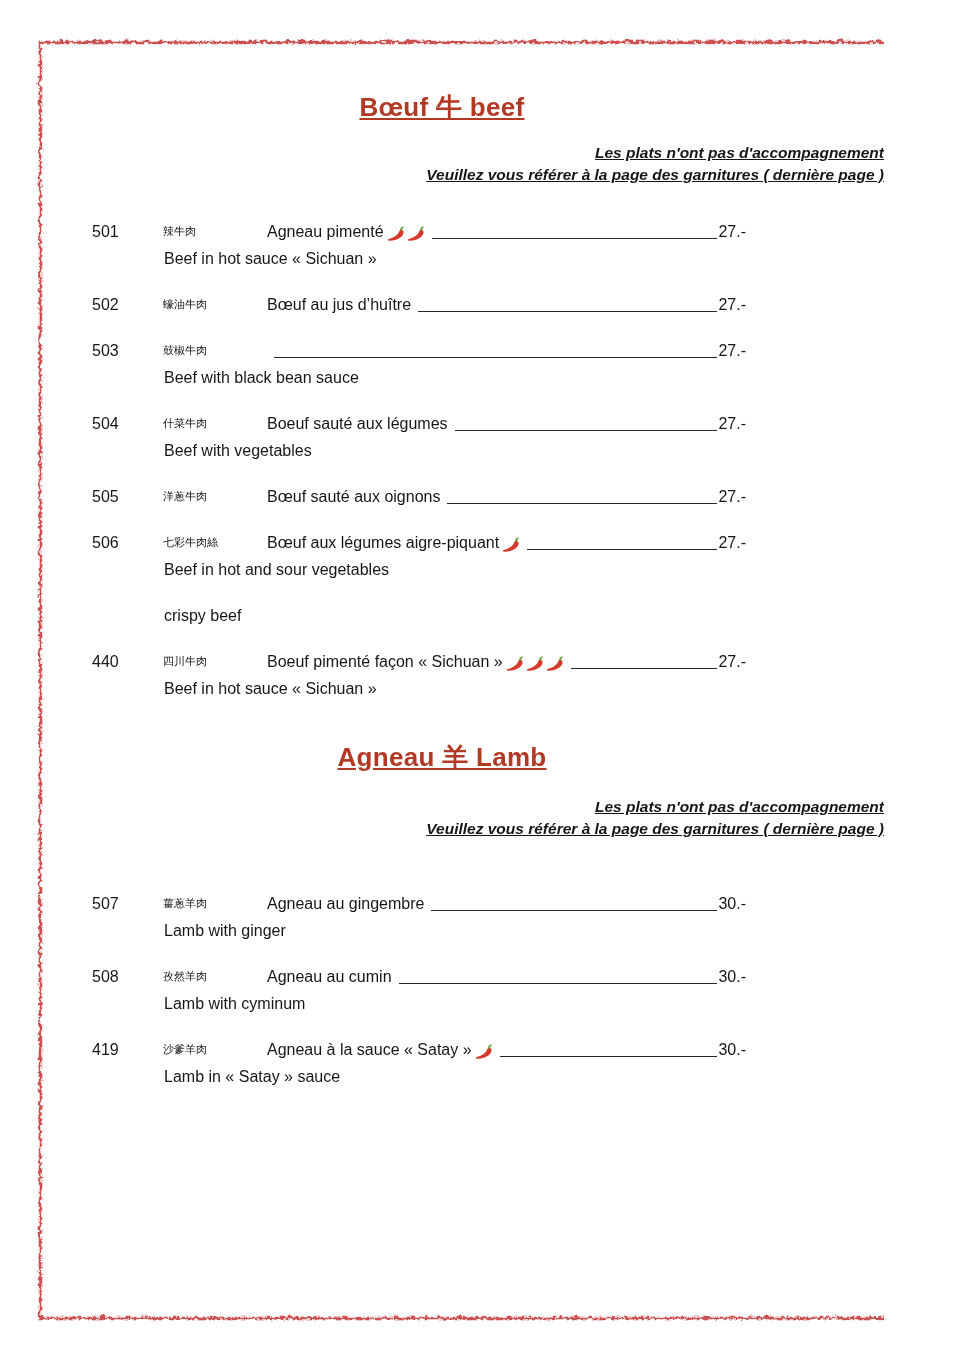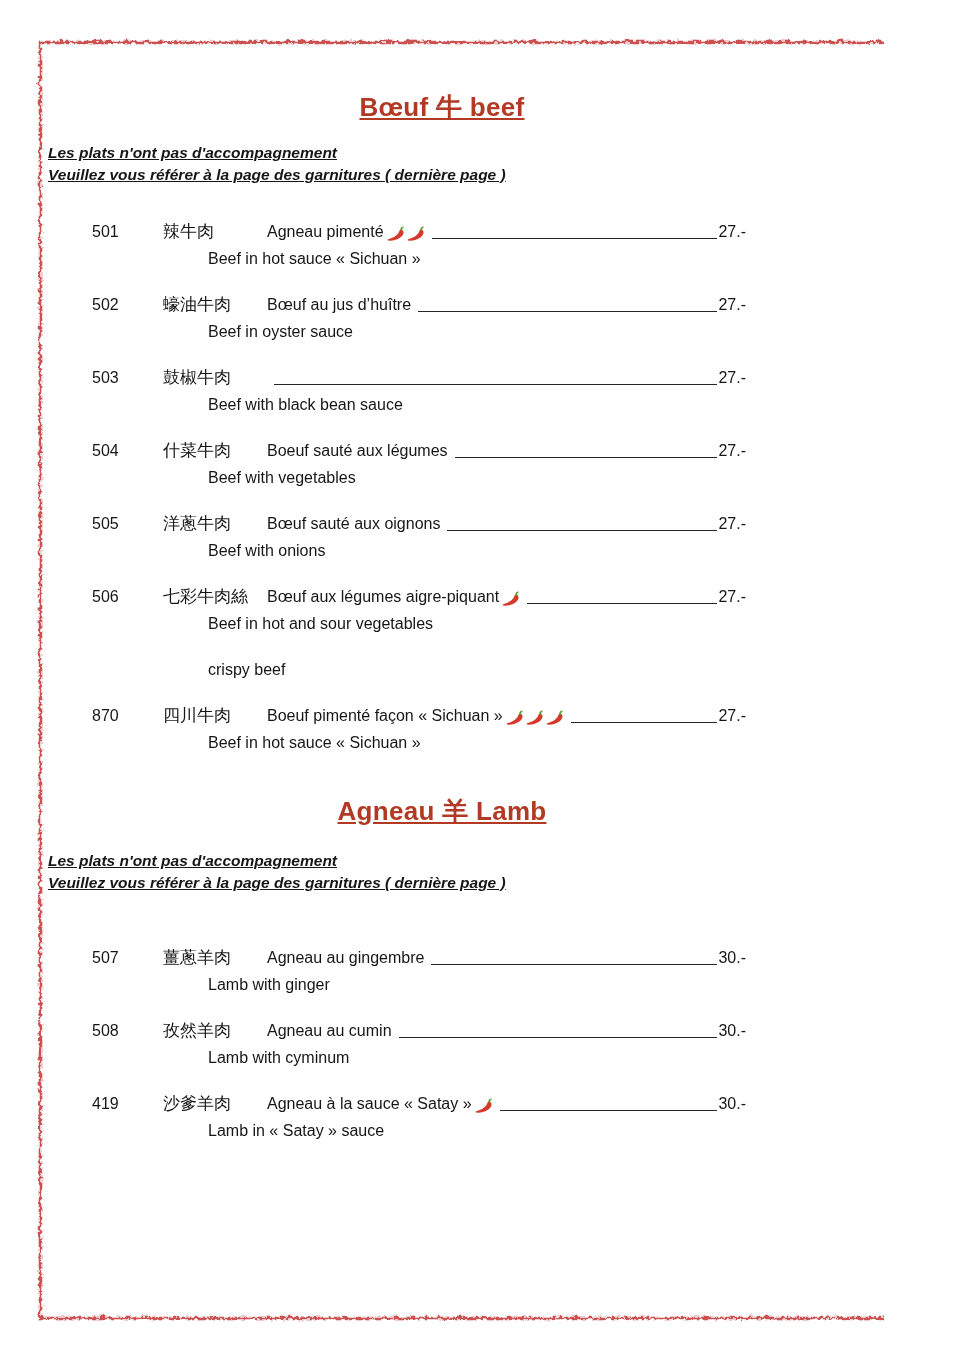--- a/index.html
+++ b/index.html
@@ -35,43 +35,42 @@
     font-weight: bold;
     color: var(--accent);
     text-decoration: underline;
     letter-spacing: 0.3px;
   }
   .section-beef .section-title { margin-top: 92px; }
   .section-lamb .section-title { margin-top: 40px; }
 
   .section-note {
     margin-top: 20px;
-    text-align: left;
+    text-align: right;
     font-weight: bold;
     font-style: italic;
     font-size: 15.5px;
     line-height: 22px;
-    margin-left: 48px;
   }
   .section-lamb .section-note { margin-top: 24px; }
   .section-note div { text-decoration: underline; }
 
   .items { margin: 32px 138px 0 92px; }
   .section-lamb .items { margin-top: 50px; }
 
   .item { margin-bottom: 19px; }
   .line1 {
     display: flex;
     align-items: flex-end;
     font-size: 16px;
     line-height: 27px;
     white-space: nowrap;
   }
   .num { flex: none; width: 71px; }
-  .zh  { flex: none; width: 104px; font-size: 17px; }
+  .zh  { flex: none; width: 104px; font-size: 11px; }
   .fr  { flex: none; }
   .chilies {
     flex: none;
     display: inline-flex;
     align-self: center;
     gap: 1px;
     margin-left: 2px;
     transform: translateY(3px);
   }
   .chilies:empty { display: none; }
@@ -85,21 +84,21 @@
   .leader::after {
     content: "";
     position: absolute;
     left: 7px;
     right: 1px;
     bottom: 6px;
     border-bottom: 1.6px solid #262626;
   }
   .price { flex: none; }
   .line2 {
-    margin-left: 116px;
+    margin-left: 72px;
     font-size: 16px;
     line-height: 27px;
   }
 </style>
 </head>
 <body>
 
 <div class="page">
 
   <svg class="border-svg" viewBox="0 0 960 1357" aria-hidden="true">
@@ -140,21 +139,20 @@
           <div class="line2">Beef in hot sauce « Sichuan »</div>
         </div>
         <div class="item">
           <div class="line1">
             <span class="num">502</span>
             <span class="zh">蠔油牛肉</span>
             <span class="fr">Bœuf au jus d’huître</span>
             <span class="leader"></span>
             <span class="price">27.-</span>
           </div>
-          <div class="line2">Beef in oyster sauce</div>
         </div>
         <div class="item">
           <div class="line1">
             <span class="num">503</span>
             <span class="zh">鼓椒牛肉</span>
             <span class="leader"></span>
             <span class="price">27.-</span>
           </div>
           <div class="line2">Beef with black bean sauce</div>
         </div>
@@ -169,21 +167,20 @@
           <div class="line2">Beef with vegetables</div>
         </div>
         <div class="item">
           <div class="line1">
             <span class="num">505</span>
             <span class="zh">洋蔥牛肉</span>
             <span class="fr">Bœuf sauté aux oignons</span>
             <span class="leader"></span>
             <span class="price">27.-</span>
           </div>
-          <div class="line2">Beef with onions</div>
         </div>
         <div class="item">
           <div class="line1">
             <span class="num">506</span>
             <span class="zh">七彩牛肉絲</span>
             <span class="fr">Bœuf aux légumes aigre-piquant</span>
             <span class="chilies">
               <svg viewBox="0 0 32 32" width="19" height="19" aria-hidden="true">
                 <path fill="var(--chili-body)" d="M26.8 8.0 C30.6 10.2 30.8 15.6 25.4 20.0 C19.6 24.8 9.4 27.6 4.0 26.2 C2.4 25.8 2.5 24.7 3.9 24.2 C12.2 21.4 17.8 18.2 21.0 13.4 C22.5 11.2 22.9 9.4 23.8 8.2 C24.6 7.2 25.9 7.4 26.8 8.0 Z"></path>
                 <path fill="var(--chili-stem)" d="M24.4 8.4 C23.6 5.6 25.2 3.0 28.8 2.6 C30.2 2.45 30.4 3.4 29.4 4.2 C28.0 5.3 27.4 6.6 27.2 8.6 C27.1 9.4 26.9 9.8 26.2 9.9 C25.4 10.0 24.6 9.3 24.4 8.4 Z"></path>
@@ -192,21 +189,21 @@
             <span class="leader"></span>
             <span class="price">27.-</span>
           </div>
           <div class="line2">Beef in hot and sour vegetables</div>
         </div>
         <div class="item">
           <div class="line2">crispy beef</div>
         </div>
         <div class="item">
           <div class="line1">
-            <span class="num">870</span>
+            <span class="num">440</span>
             <span class="zh">四川牛肉</span>
             <span class="fr">Boeuf pimenté façon « Sichuan »</span>
             <span class="chilies">
               <svg viewBox="0 0 32 32" width="19" height="19" aria-hidden="true">
                 <path fill="var(--chili-body)" d="M26.8 8.0 C30.6 10.2 30.8 15.6 25.4 20.0 C19.6 24.8 9.4 27.6 4.0 26.2 C2.4 25.8 2.5 24.7 3.9 24.2 C12.2 21.4 17.8 18.2 21.0 13.4 C22.5 11.2 22.9 9.4 23.8 8.2 C24.6 7.2 25.9 7.4 26.8 8.0 Z"></path>
                 <path fill="var(--chili-stem)" d="M24.4 8.4 C23.6 5.6 25.2 3.0 28.8 2.6 C30.2 2.45 30.4 3.4 29.4 4.2 C28.0 5.3 27.4 6.6 27.2 8.6 C27.1 9.4 26.9 9.8 26.2 9.9 C25.4 10.0 24.6 9.3 24.4 8.4 Z"></path>
               </svg>
               <svg viewBox="0 0 32 32" width="19" height="19" aria-hidden="true">
                 <path fill="var(--chili-body)" d="M26.8 8.0 C30.6 10.2 30.8 15.6 25.4 20.0 C19.6 24.8 9.4 27.6 4.0 26.2 C2.4 25.8 2.5 24.7 3.9 24.2 C12.2 21.4 17.8 18.2 21.0 13.4 C22.5 11.2 22.9 9.4 23.8 8.2 C24.6 7.2 25.9 7.4 26.8 8.0 Z"></path>
                 <path fill="var(--chili-stem)" d="M24.4 8.4 C23.6 5.6 25.2 3.0 28.8 2.6 C30.2 2.45 30.4 3.4 29.4 4.2 C28.0 5.3 27.4 6.6 27.2 8.6 C27.1 9.4 26.9 9.8 26.2 9.9 C25.4 10.0 24.6 9.3 24.4 8.4 Z"></path>

